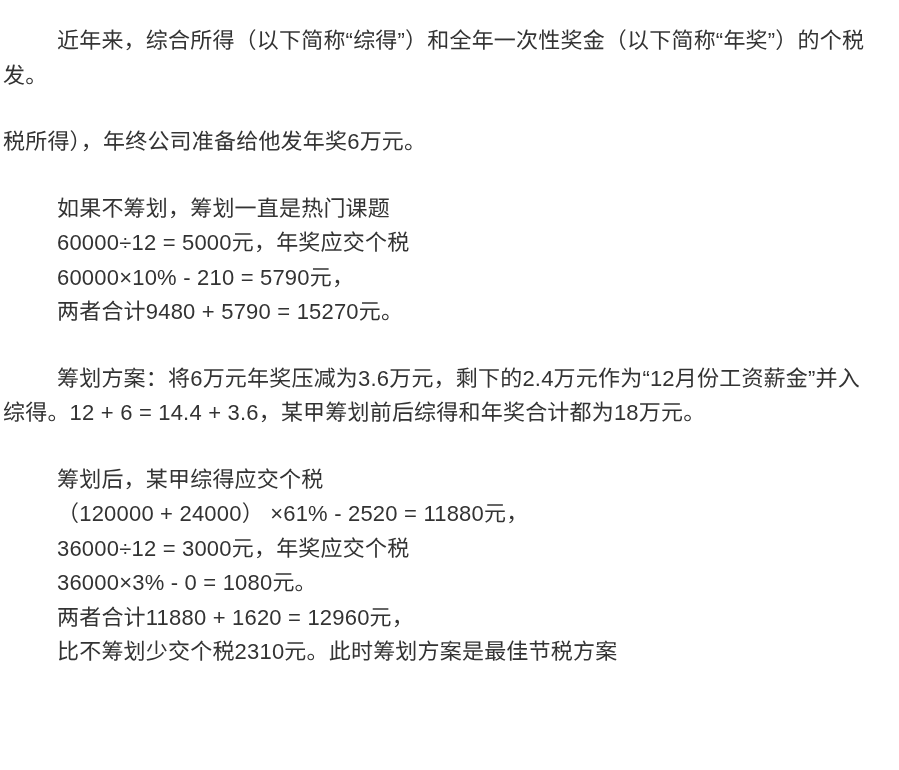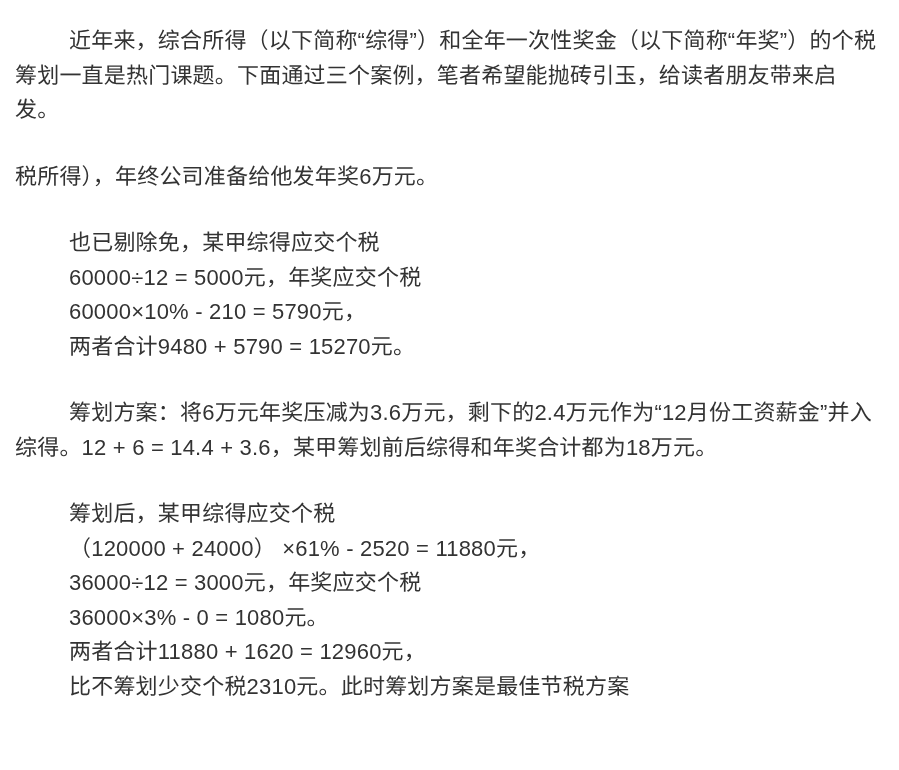--- a/index.html
+++ b/index.html
@@ -16,21 +16,21 @@
   .doc {
     box-sizing: border-box;
     width: 899px;
     height: 770px;
     padding: 24px 16px 0 3px;
     color: #333333;
     font-size: 22px;
     overflow: hidden;
   }
   .para {
-    margin: 0 0 32px 12px;
+    margin: 0 0 32px 0;
   }
   .para:last-child {
     margin-bottom: 0;
   }
   .line {
     line-height: 34.5px;
     white-space: nowrap;
     overflow: hidden;
     letter-spacing: 0.2px;
   }
@@ -38,30 +38,29 @@
     padding-left: 54px;
   }
 </style>
 </head>
 <body>
 
 <div class="doc">
 
   <div class="para">
     <div class="line indent">近年来，综合所得（以下简称“综得”）和全年一次性奖金（以下简称“年奖”）的个税</div>
-    <div class="line">筹划一直是热门课题。下面通过三个案例，笔者希望能抛砖引玉，给读者朋友带来启</div>
     <div class="line">发。</div>
   </div>
 
   <div class="para">
     <div class="line">税所得），年终公司准备给他发年奖6万元。</div>
   </div>
 
   <div class="para">
-    <div class="line indent">也已剔除免，某甲综得应交个税</div>
+    <div class="line indent">如果不筹划，筹划一直是热门课题</div>
     <div class="line indent">60000÷12 = 5000元，年奖应交个税</div>
     <div class="line indent">60000×10% - 210 = 5790元，</div>
     <div class="line indent">两者合计9480 + 5790 = 15270元。</div>
   </div>
 
   <div class="para">
     <div class="line indent">筹划方案：将6万元年奖压减为3.6万元，剩下的2.4万元作为“12月份工资薪金”并入</div>
     <div class="line">综得。12 + 6 = 14.4 + 3.6，某甲筹划前后综得和年奖合计都为18万元。</div>
   </div>
 

